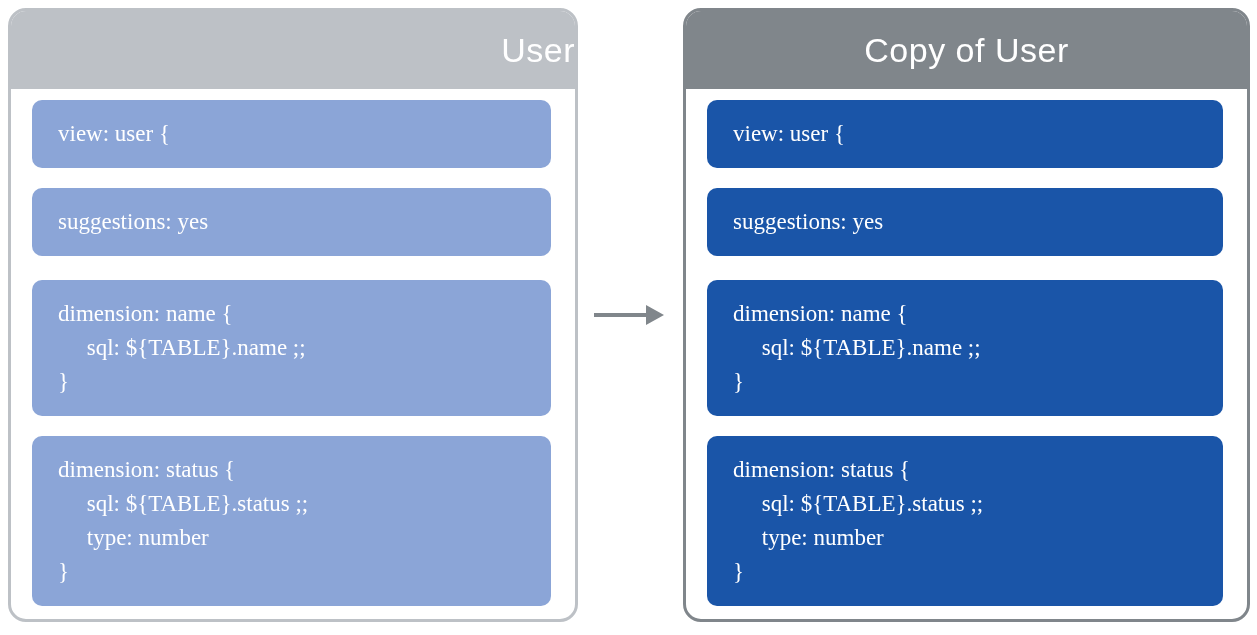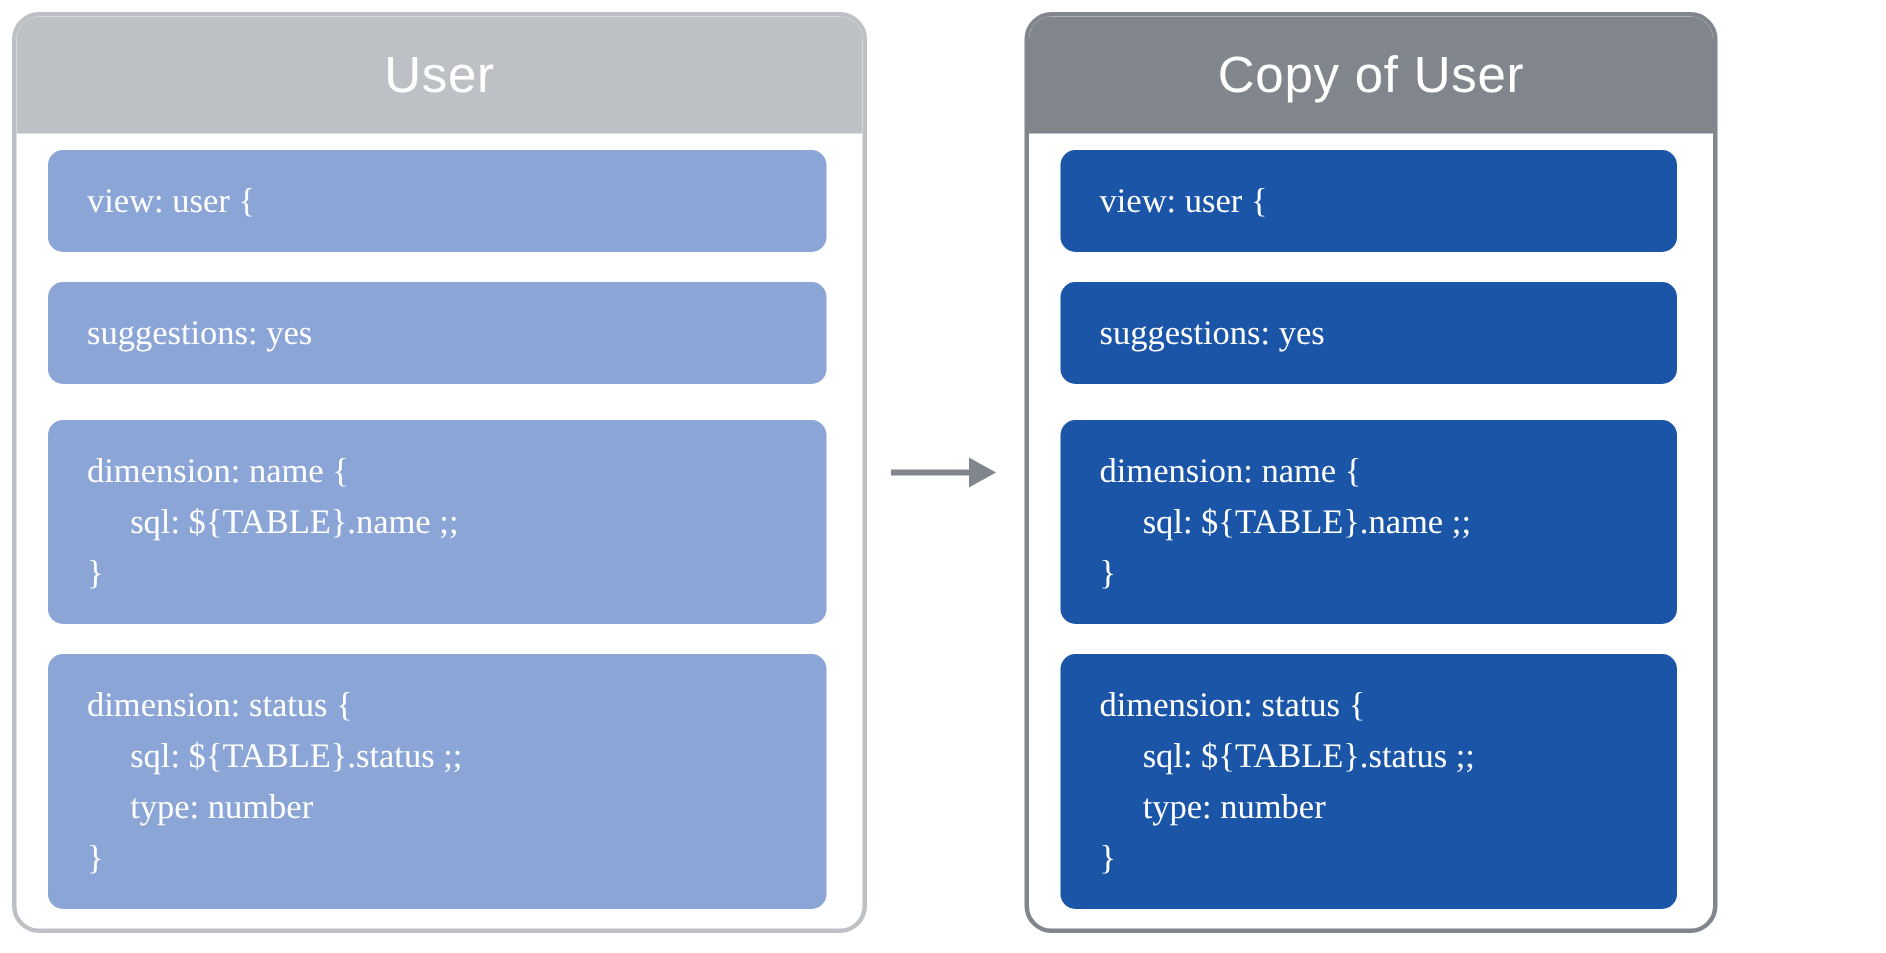--- a/index.html
+++ b/index.html
@@ -13,33 +13,33 @@
   .card {
     position: absolute;
     top: 8px;
     height: 614px;
     border-radius: 18px;
     overflow: hidden;
     background: #ffffff;
     box-sizing: border-box;
   }
   .card.left  { left: 8px;   width: 570px; border: 3px solid #bdc1c6; }
-  .card.right { left: 683px; width: 462px; border: 3px solid #80868b; }
+  .card.right { left: 683px; width: 567px; border: 3px solid #80868b; }
   .card-header {
     height: 78px;
     display: flex;
     align-items: center;
     justify-content: center;
     color: #ffffff;
     font-family: "Liberation Sans", sans-serif;
     font-size: 34px;
     font-weight: 500;
     letter-spacing: 0.5px;
   }
-  .card.left  .card-header { background: #bdc1c6; }
+  .card.left  .card-header { background: #bdc1c6; justify-content: flex-end; }
   .card.right .card-header { background: #80868b; }
   .card-body { padding: 11px 24px 0 21px; }
   .code-block {
     border-radius: 10px;
     padding: 17px 8px 17px 26px;
     color: #ffffff;
     font-family: Liberation Serif, serif;
     font-size: 23px;
     line-height: 34px;
   }

